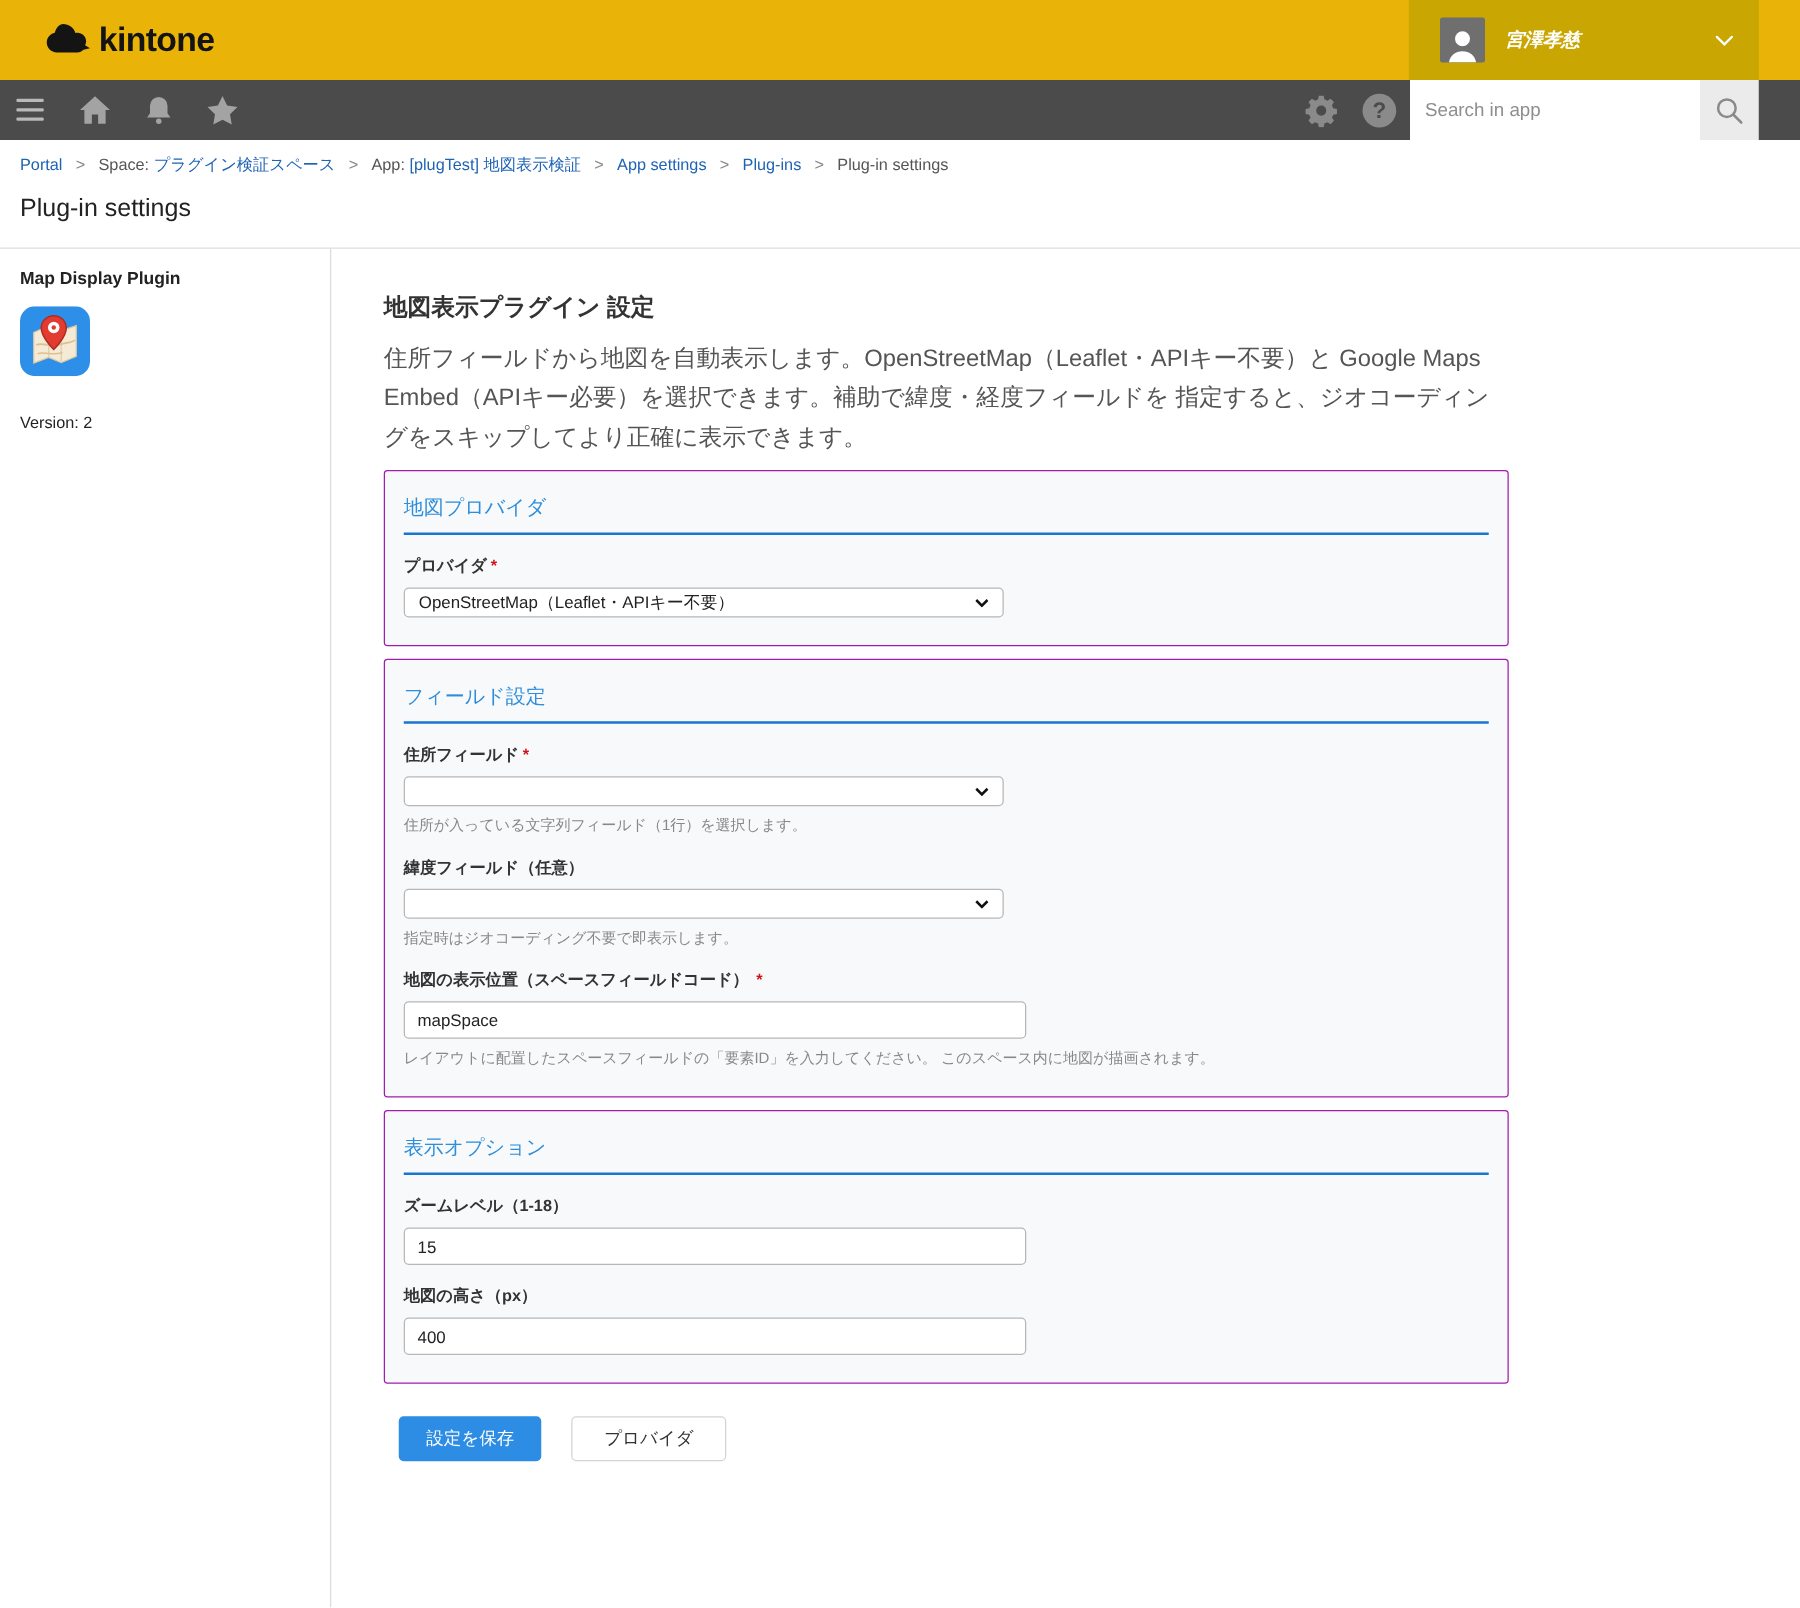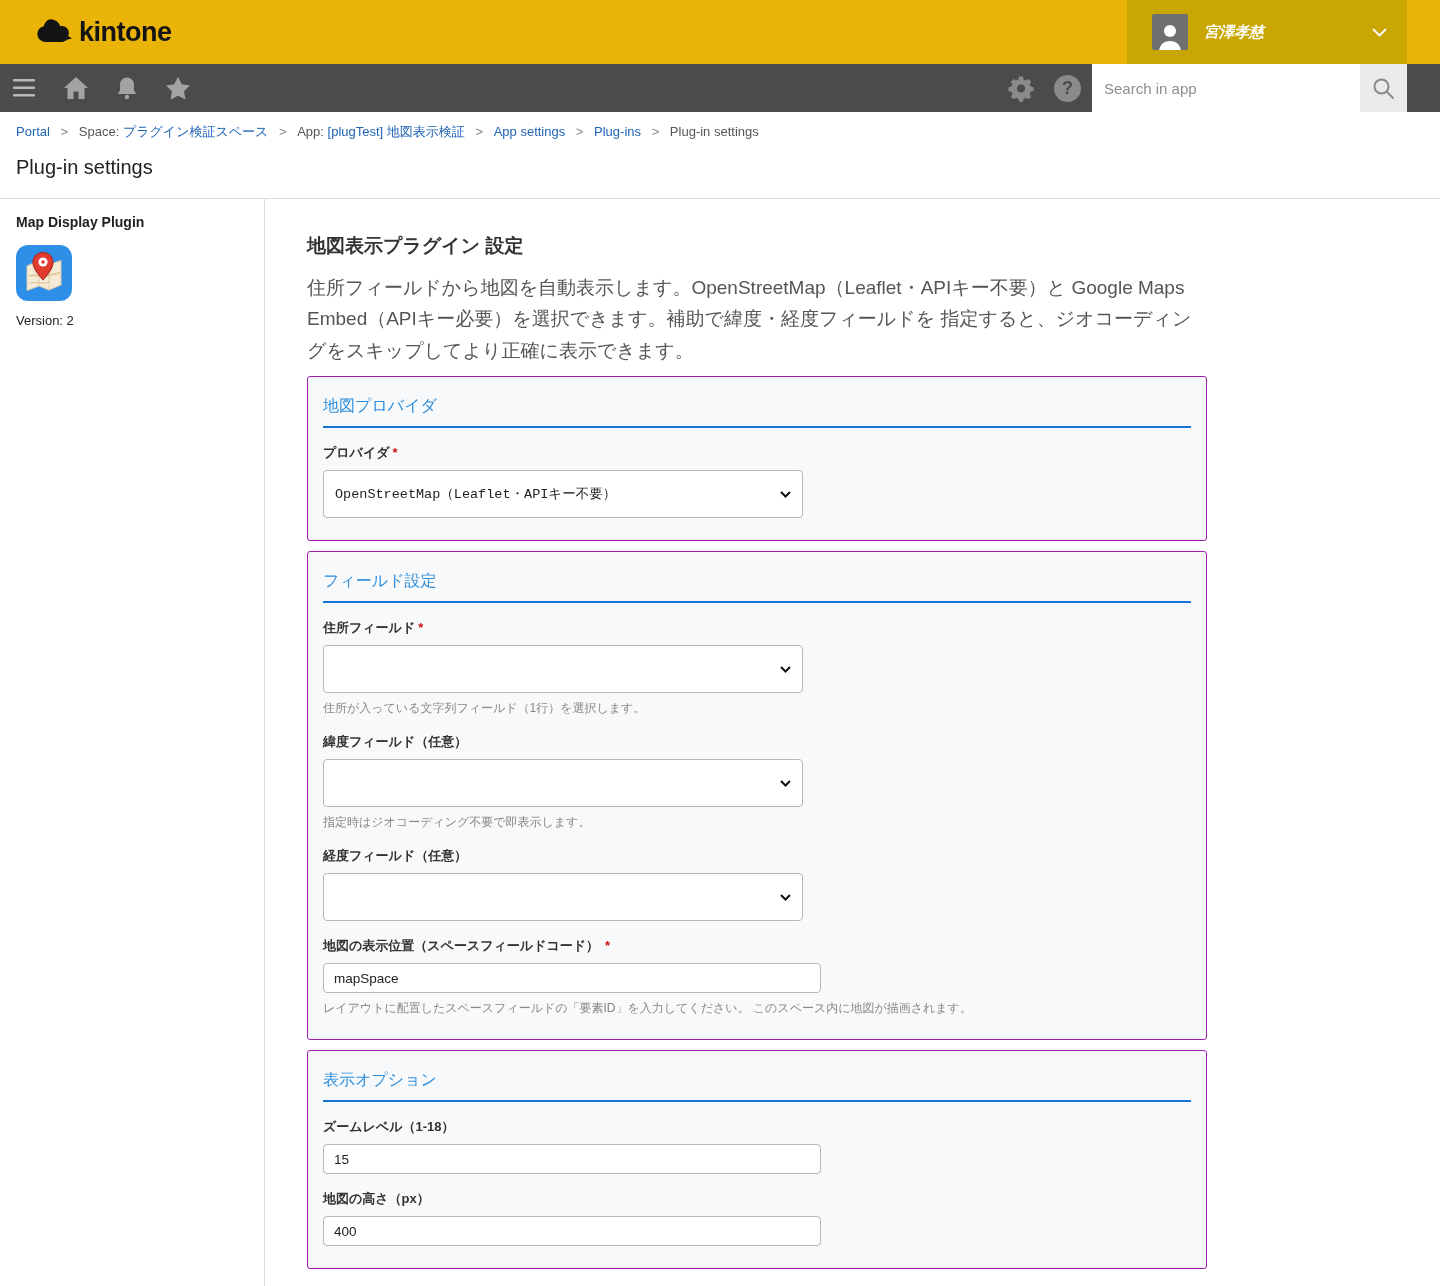--- a/index.html
+++ b/index.html
@@ -16,55 +16,55 @@
   .user-caret { margin-left:auto; display:flex; }
 
   
   .navbar { height:48px; background:#4B4B4B; display:flex; align-items:center; }
   .nav-left { margin-left:12px; display:flex; align-items:center; gap:25px; }
   .nav-icon { width:26px; height:26px; display:flex; align-items:center; justify-content:center; cursor:pointer; }
   .nav-right { margin-left:auto; display:flex; align-items:center; }
   .gear-wrap { margin-right:20px; }
   .help-badge { width:27px; height:27px; border-radius:50%; background:#8A8A8A; color:#4B4B4B;
                 font-size:18px; font-weight:bold; display:flex; align-items:center; justify-content:center; margin-right:11px; cursor:pointer; }
-  .search-box { width:268px; height:48px; background:#14532d; display:flex; align-items:center; }
+  .search-box { width:232px; height:48px; background:#14532d; display:flex; align-items:center; }
   .search-box input { border:none; outline:none; width:100%; height:100%; padding:0 12px; font-size:15px; color:#333;
                       font-family:"Liberation Sans",sans-serif; }
   .search-box input::placeholder { color:#8E8E8E; }
   .search-btn { width:47px; height:48px; background:#EBEBEB; border:none; display:flex; align-items:center; justify-content:center;
                 cursor:pointer; margin-right:33px; }
 
   
   .breadcrumb { padding:11px 16px 0; font-size:13px; color:#555; }
   .crumb-link { color:#1F63B5; text-decoration:none; cursor:pointer; }
   .crumb-prefix { color:#555; }
   .crumb-sep { color:#888; margin:0 7px; }
   .crumb-current { color:#555; }
   .page-title { font-size:20px; font-weight:400; color:#222; margin:15px 16px 19px; }
   .title-divider { border:none; border-top:1px solid #DDDDDD; }
 
   
   .content { display:flex; min-height:1087px; }
   .sidebar { width:265px; flex-shrink:0; border-right:1px solid #DCDCDC; padding:15px 16px; }
   .plugin-name { font-size:14px; font-weight:bold; color:#222; }
   .plugin-icon { margin-top:15px; width:56px; height:56px; display:block; }
-  .plugin-version { margin-top:12px; font-size:13px; color:#222; }
+  .plugin-version { margin-top:29px; font-size:13px; color:#222; }
 
   .main { padding:34px 0 60px 42px; }
   .main-heading { font-size:19px; font-weight:700; color:#333; }
   .main-desc { margin-top:13px; width:893px; font-size:19px; color:#555; line-height:1.65; }
 
   .card { width:900px; background:#F7F9FA; border:1px solid #a21caf; border-radius:3px;
           padding:19px 15px 22px; margin-top:10px; }
   .section-title { color:#2E8EDB; font-size:16px; font-weight:400; padding-bottom:9px; border-bottom:2px solid #1A74D1; }
   .field { margin-top:16px; }
   .field-label { font-size:13px; font-weight:bold; color:#333; }
   .req { color:#D01212; margin-left:3px; font-weight:bold; }
-  .select-box { margin-top:8px; width:480px; height:48px; background:#fff; border:1px solid #B7B7B7; border-radius:4px;
-                display:flex; align-items:center; justify-content:space-between; padding:0 11px; font-size:13.5px; color:#222; cursor:pointer;font-family:Liberation Mono, monospace; }
+  .select-box { margin-top:8px; width:480px; height:24px; background:#fff; border:1px solid #B7B7B7; border-radius:4px;
+                display:flex; align-items:center; justify-content:space-between; padding:0 11px; font-size:13.5px; color:#222; cursor:pointer; }
   .text-input { margin-top:8px; display:block; width:498px; height:30px; background:#fff; border:1px solid #B7B7B7;
                 border-radius:4px; padding:0 10px; font-size:13.5px; color:#222; font-family:"Liberation Sans",sans-serif; outline:none; }
   .help-text { margin-top:7px; font-size:12px; color:#888; }
 
   .actions { margin-top:26px; display:flex; gap:12px; }
   .btn { height:36px; border-radius:4px; font-size:14px; font-family:"Liberation Sans",sans-serif; cursor:pointer;margin-left:12px; }
   .btn-save { background:#2D8CE3; color:#fff; border:none; padding:0 22px; }
   .btn-cancel { background:#fff; color:#333; border:1px solid #D4D4D4; padding:0 25px; }
 </style>
 </head>
@@ -222,31 +222,20 @@
           <span></span>
           <span style="display:flex;">
             <svg width="11" height="7" viewBox="0 0 11 7">
                 <polyline points="1,1 5.5,5.5 10,1" fill="none" stroke="#111" stroke-width="2"></polyline>
               </svg>
           </span>
         </div>
         <div class="help-text">指定時はジオコーディング不要で即表示します。</div>
       </div>
 
-      <div class="field">
-        <div class="field-label">経度フィールド（任意）</div>
-        <div class="select-box">
-          <span></span>
-          <span style="display:flex;">
-            <svg width="11" height="7" viewBox="0 0 11 7">
-                <polyline points="1,1 5.5,5.5 10,1" fill="none" stroke="#111" stroke-width="2"></polyline>
-              </svg>
-          </span>
-        </div>
-      </div>
 
       <div class="field">
         <div class="field-label"><span>地図の表示位置（スペースフィールドコード）</span><span class="req" style="margin-left:6px;">*</span></div>
         <input class="text-input" type="text" value="mapSpace" style="">
         <div class="help-text">レイアウトに配置したスペースフィールドの「要素ID」を入力してください。 このスペース内に地図が描画されます。</div>
       </div>
     </section>
 
     <section class="card">
       <h3 class="section-title">表示オプション</h3>

